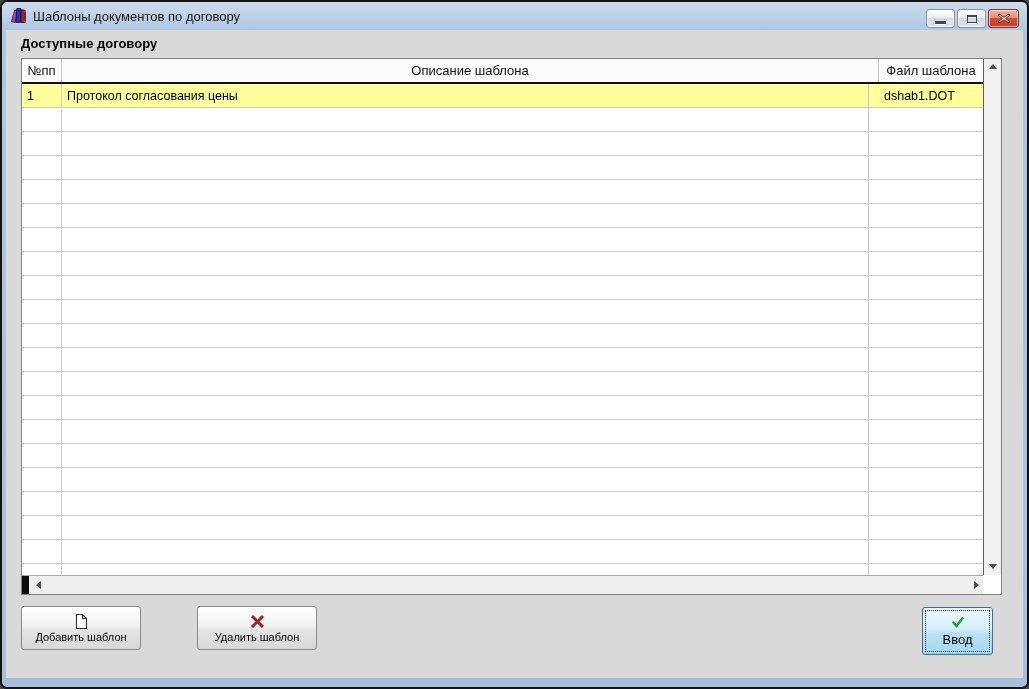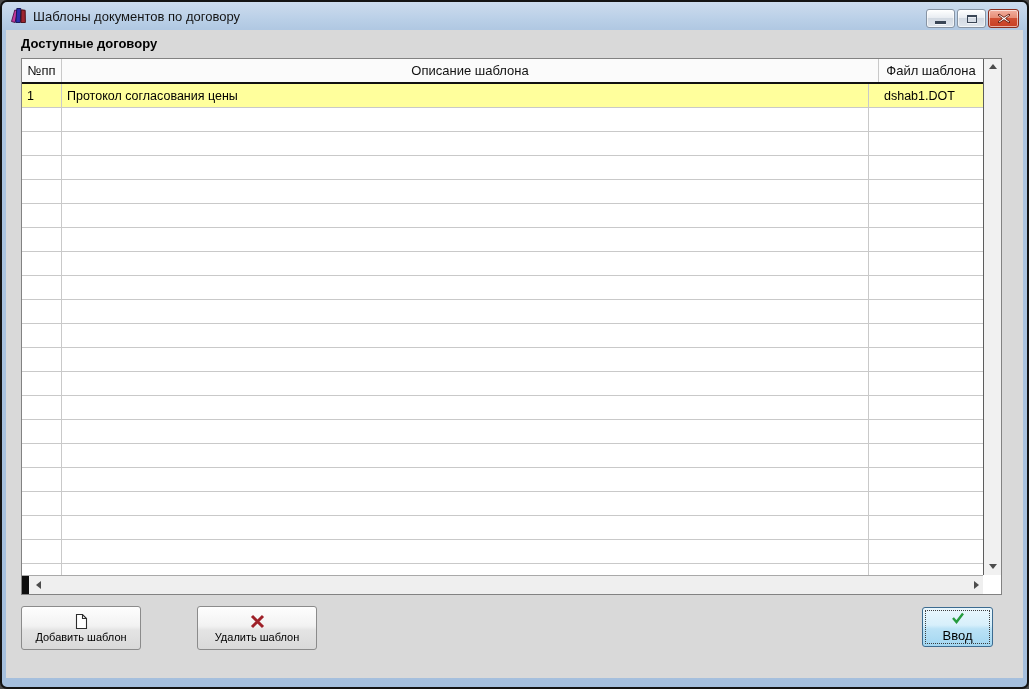--- a/index.html
+++ b/index.html
@@ -67,21 +67,21 @@
     border-left:5px solid #4c4c4c;margin-right:4px;}
 
   
   .btn{position:absolute;width:120px;height:44px;border:1px solid #8b8b8b;border-radius:3px;
     background:linear-gradient(#fefefe,#f2f2f2 45%,#e4e4e4 55%,#d9d9d9);
     display:flex;flex-direction:column;align-items:center;justify-content:center;gap:1px;
     font-family:"Liberation Sans", sans-serif;font-size:11px;color:#000;padding:6px 0;}
   .btn .ic{width:17px;height:17px;display:flex;align-items:center;justify-content:center;}
   .btn-add{left:15px;top:576px;}
   .btn-del{left:147px;top:576px;margin-left:44px;}
-  .btn-enter{left:916px;top:577px;width:71px;height:40px;border:1px solid #3c6b90;border-radius:3px;
+  .btn-enter{left:916px;top:577px;width:71px;height:48px;border:1px solid #3c6b90;border-radius:3px;
     position:absolute;background:linear-gradient(#eaf7fd,#d7effb 45%,#bbe2f6 55%,#a3d7f1);
     display:flex;align-items:center;justify-content:center;padding:2px;}
   .enter-focus{flex:1;align-self:stretch;border:1px dotted #3c3c3c;border-radius:1px;
     display:flex;flex-direction:column;align-items:center;justify-content:center;gap:0;
     font-size:13px;color:#000;}
 </style>
 </head>
 <body>
 
 <div class="window">

